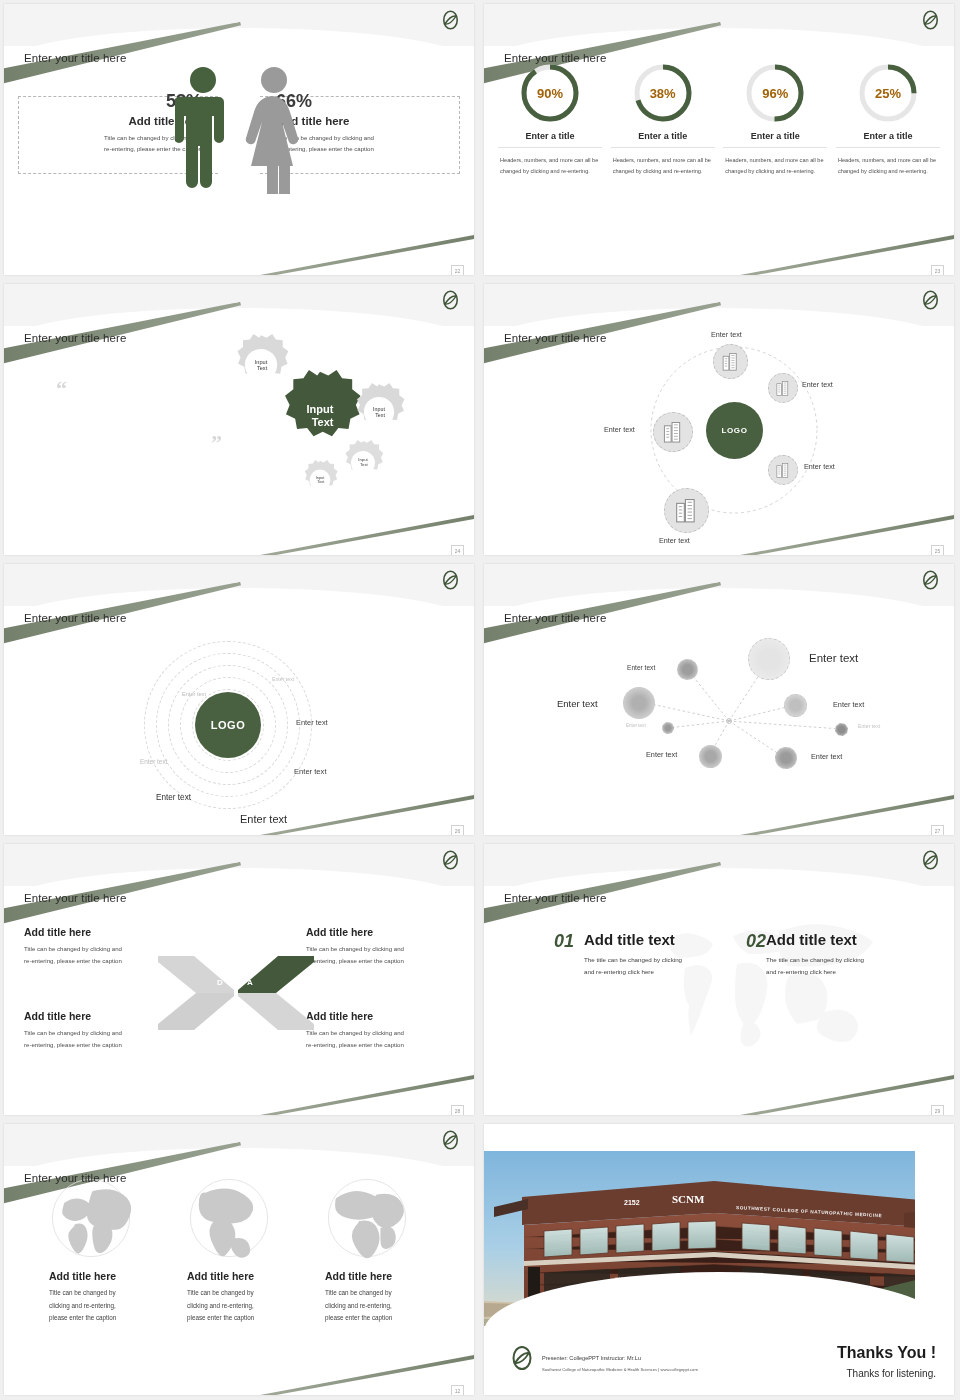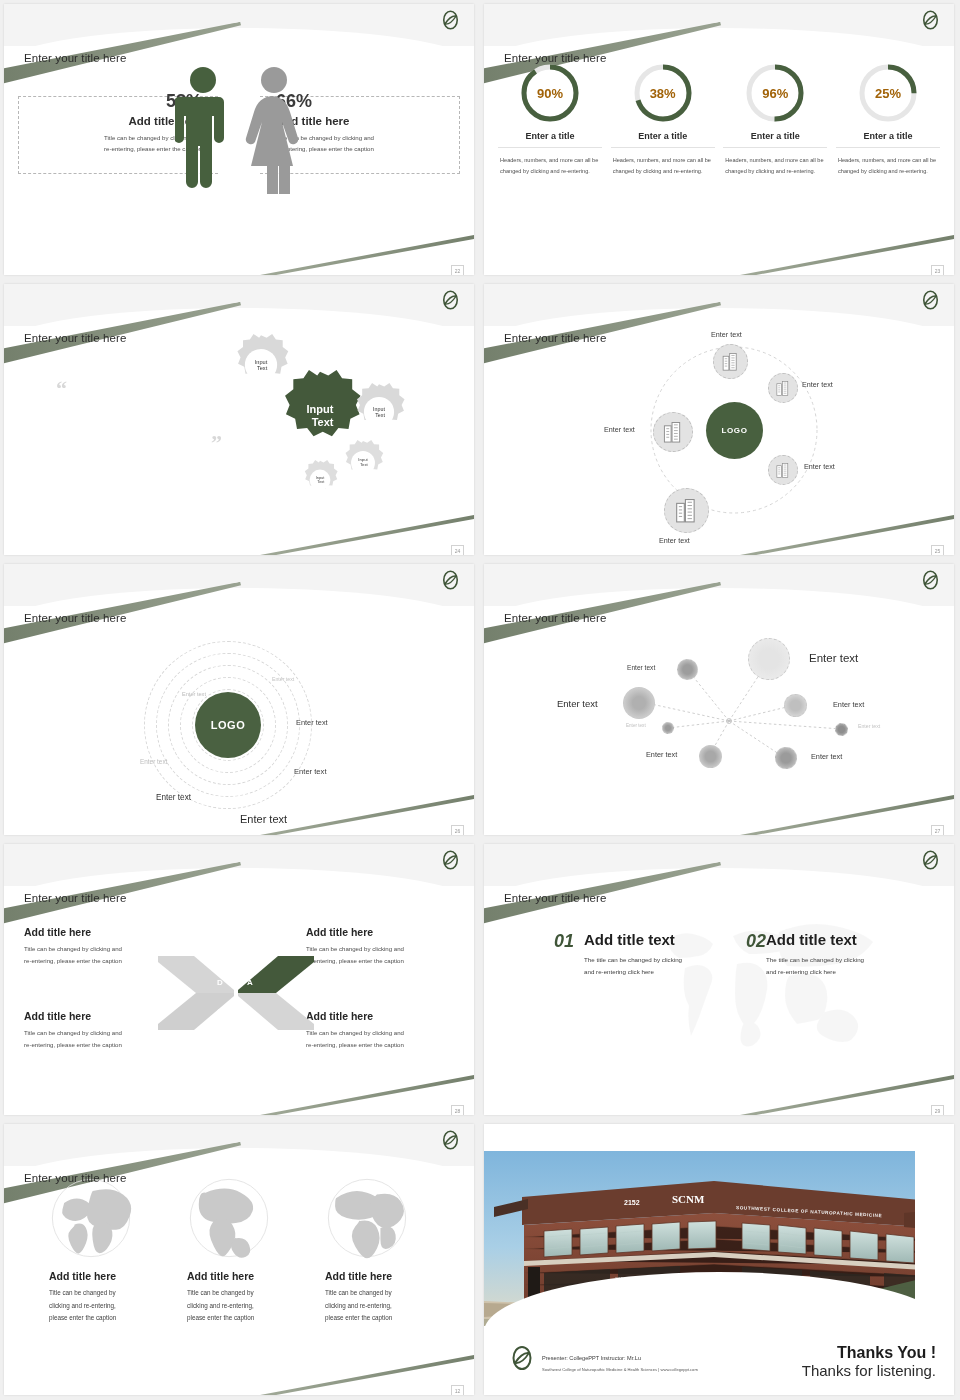--- a/index.html
+++ b/index.html
@@ -143,21 +143,21 @@
 
   
   .g-col { position:absolute; width: 140px; top: 8px; }
   .g-h { font-size: 10.5px; font-weight:bold; color:#262626; margin-top: 6px; }
   .g-p { font-size: 6.3px; color:#3f3f3f; line-height:2.0; margin-top: 5px; }
 
   
   .s10 { position:relative; width:470px; height:271px; background:#fff; overflow:hidden; box-shadow:0 0 2px rgba(0,0,0,.12); }
   .photo { position:absolute; left:0; top:0; width: 431px; height: 175px; overflow:hidden;margin-top:27px; }
   .thanks-big { position:absolute; right: 18px; bottom: 33px; font-size: 16px; font-weight:bold; color:#1c1c1c; }
-  .thanks-sub { position:absolute; right: 18px; bottom: 16px; font-size: 15px; color:#2a2a2a; }
+  .thanks-sub { position:absolute; right: 18px; bottom: 16px; font-size: 10px; color:#2a2a2a; }
   .pres-line { position:absolute; left: 58px; bottom: 34px; font-size: 5.6px; color:#3b3b3b; }
   .pres-sub  { position:absolute; left: 58px; bottom: 23px; font-size: 4.1px; color:#555; }
   .logo-bl { position:absolute; left: 26px; bottom: 22px; width: 24px; height: 30px; }
 </style>
 </head>
 <body>
 
 <div class="deck">
 
   <div class="slide-cell">

